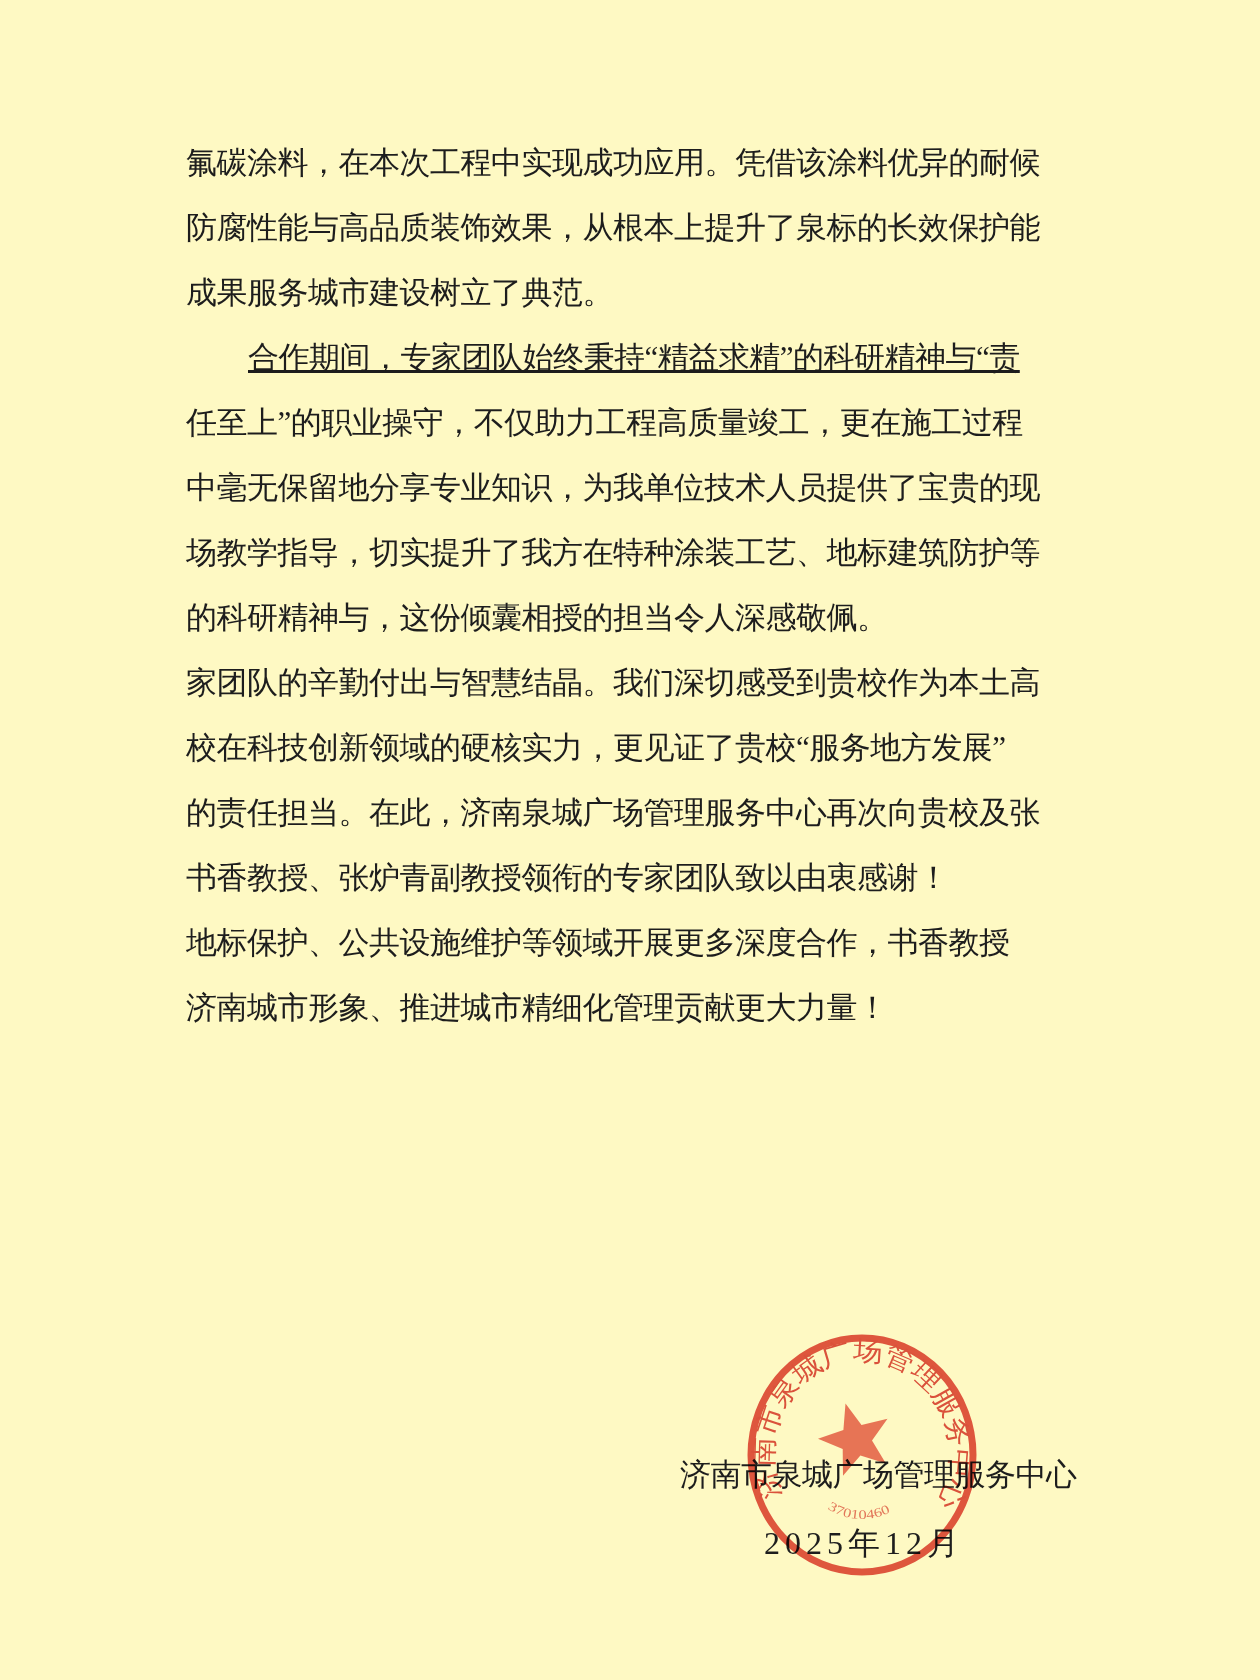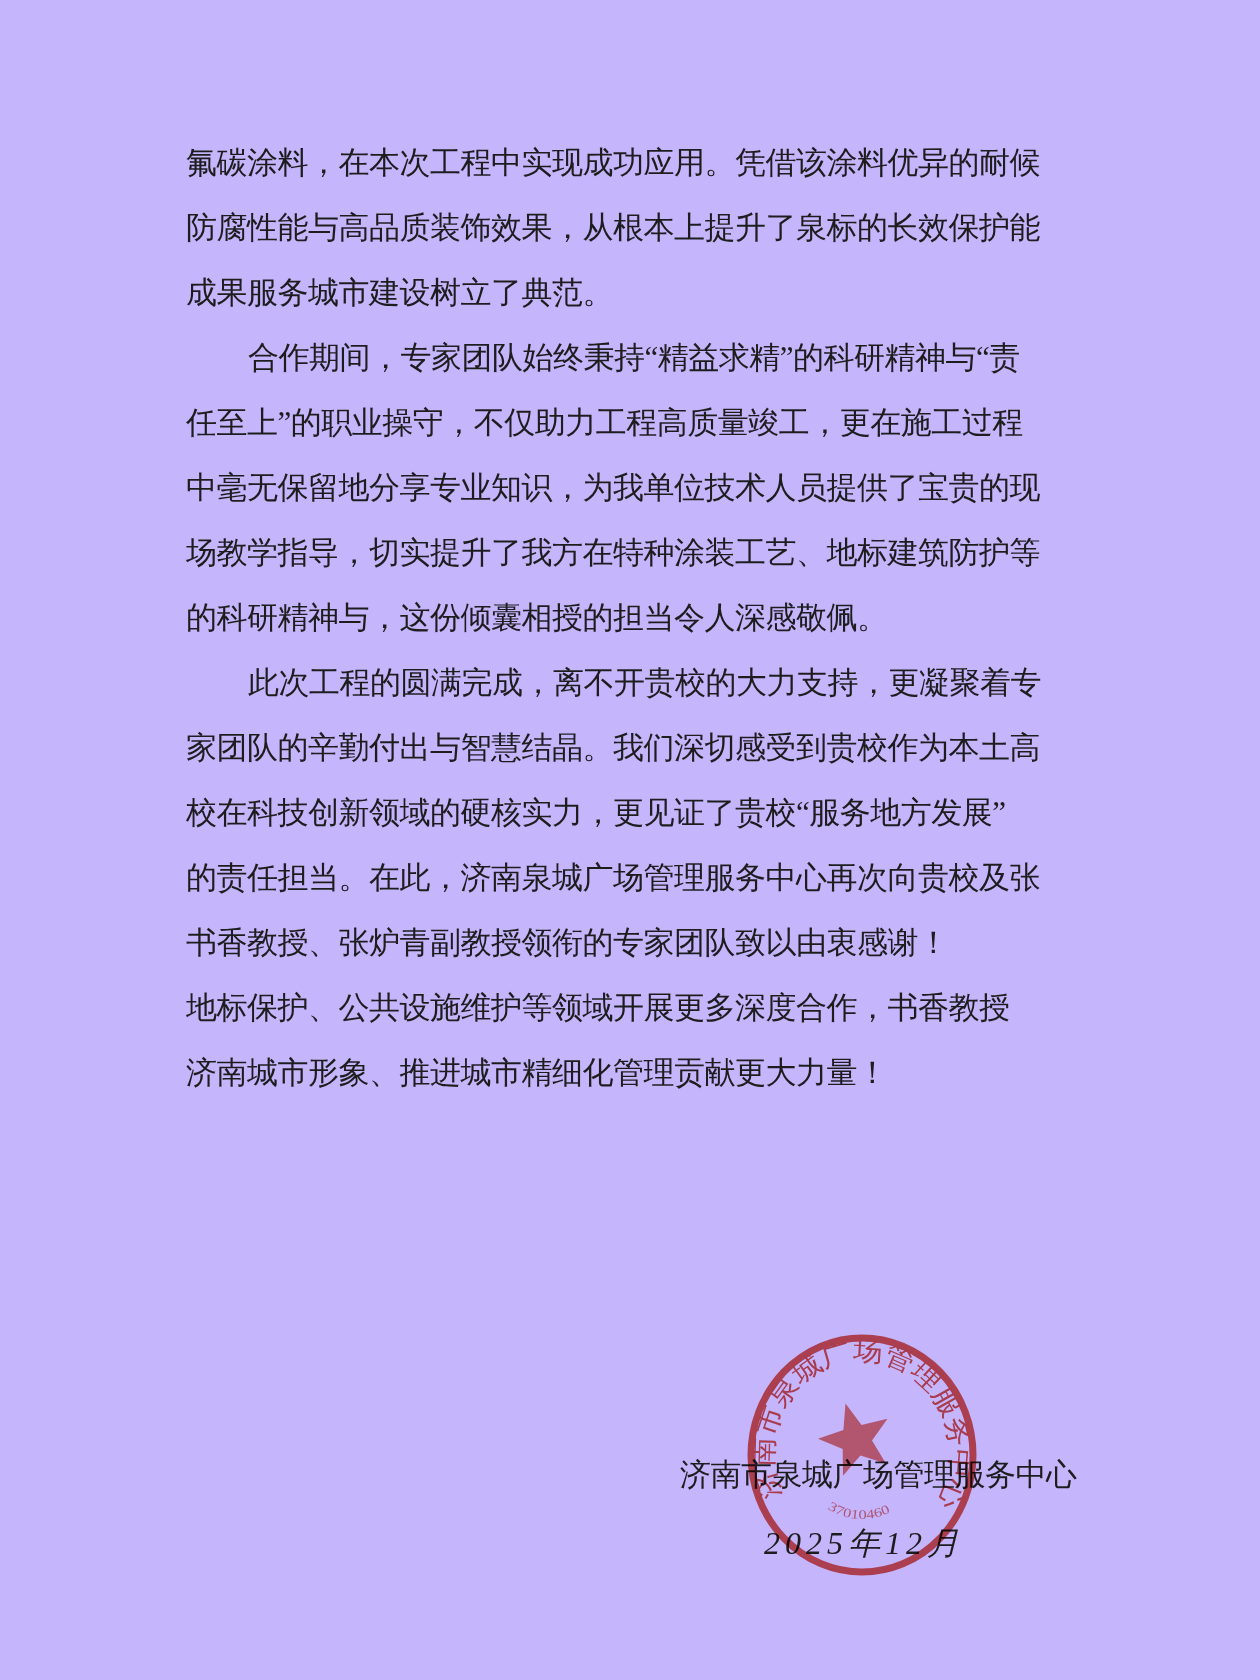--- a/index.html
+++ b/index.html
@@ -4,40 +4,41 @@
 <style>
   html, body {
     margin: 0;
     padding: 0;
     background: #e9e9e9;
   }
   .page {
     position: relative;
     width: 1260px;
     height: 1680px;
-    background: #c4b5fd;
+    background: #fef9c3;
     overflow: hidden;
     font-family: "Liberation Serif", "DejaVu Serif", serif;
     color: #1d1d1d;
   }
   .letter-body {
     position: absolute;
     left: 186px;
     top: 130px;
     width: 848px;
   }
   .line {
     height: 65px;
     line-height: 65px;
     font-size: 31px;
     letter-spacing: -0.5px;
     white-space: nowrap;
   }
   .line.indent {
     padding-left: 62px;
+    text-decoration: underline;
   }
   .signature {
     position: absolute;
     left: 680px;
     top: 1452px;
     height: 46px;
     line-height: 46px;
     font-size: 31px;
     letter-spacing: -0.5px;
     white-space: nowrap;
@@ -46,21 +47,20 @@
   .date {
     position: absolute;
     left: 764px;
     top: 1520px;
     height: 46px;
     line-height: 46px;
     font-size: 32px;
     letter-spacing: 5px;
     white-space: nowrap;
     z-index: 3;
-    font-style: italic;
   }
   .stamp {
     position: absolute;
     left: 742px;
     top: 1330px;
     width: 240px;
     height: 250px;
     z-index: 4;
     mix-blend-mode: multiply;
     opacity: 0.92;
@@ -74,21 +74,20 @@
 
   <div class="letter-body">
       <div class="line">氟碳涂料，在本次工程中实现成功应用。凭借该涂料优异的耐候</div>
       <div class="line">防腐性能与高品质装饰效果，从根本上提升了泉标的长效保护能</div>
       <div class="line">成果服务城市建设树立了典范。</div>
       <div class="line indent">合作期间，专家团队始终秉持“精益求精”的科研精神与“责</div>
       <div class="line">任至上”的职业操守，不仅助力工程高质量竣工，更在施工过程</div>
       <div class="line">中毫无保留地分享专业知识，为我单位技术人员提供了宝贵的现</div>
       <div class="line">场教学指导，切实提升了我方在特种涂装工艺、地标建筑防护等</div>
       <div class="line">的科研精神与，这份倾囊相授的担当令人深感敬佩。</div>
-      <div class="line indent">此次工程的圆满完成，离不开贵校的大力支持，更凝聚着专</div>
       <div class="line">家团队的辛勤付出与智慧结晶。我们深切感受到贵校作为本土高</div>
       <div class="line">校在科技创新领域的硬核实力，更见证了贵校“服务地方发展”</div>
       <div class="line">的责任担当。在此，济南泉城广场管理服务中心再次向贵校及张</div>
       <div class="line">书香教授、张炉青副教授领衔的专家团队致以由衷感谢！</div>
       <div class="line">地标保护、公共设施维护等领域开展更多深度合作，书香教授</div>
       <div class="line">济南城市形象、推进城市精细化管理贡献更大力量！</div>
     </div>
 
   <div class="stamp">
     <svg viewBox="0 0 240 250" xmlns="http://www.w3.org/2000/svg">

